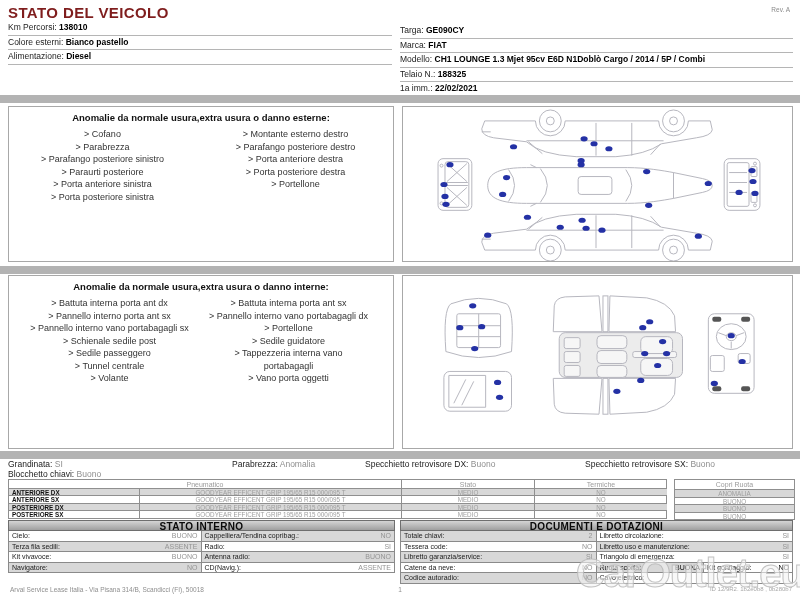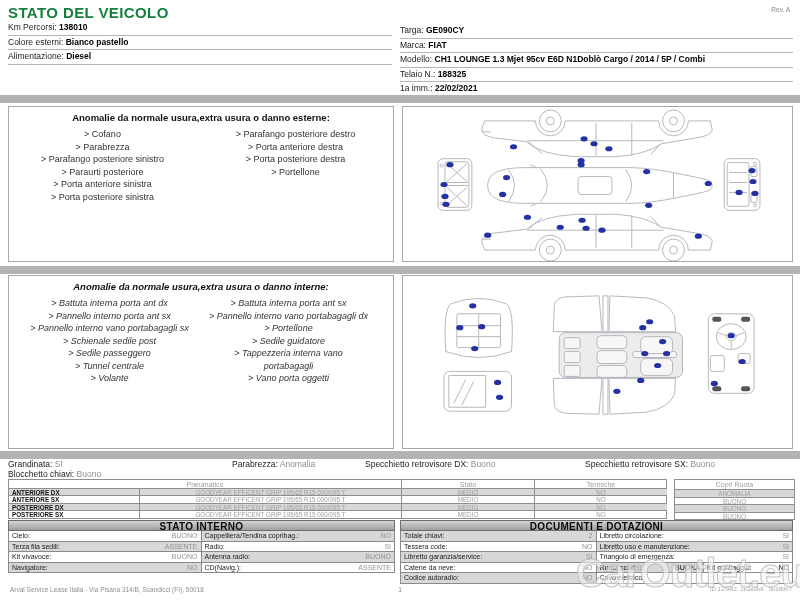--- a/index.html
+++ b/index.html
@@ -4,36 +4,36 @@
 <style>
   * { margin:0; padding:0; box-sizing:border-box; }
   html,body { background:#e8e8e8; }
   .page {
     position:relative; width:800px; height:600px; background:#ffffff;
     font-family:"Liberation Sans", sans-serif; overflow:hidden;
   }
   .abs { position:absolute; }
 
   
-  .doc-title { left:8px; top:4px; font-size:15px; font-weight:bold; color:#15803d; letter-spacing:.4px; }
+  .doc-title { left:8px; top:4px; font-size:15px; font-weight:bold; color:#7f1d1d; letter-spacing:.4px; }
   .rev { right:10px; top:6px; font-size:6.5px; color:#8a8a8a; }
   .kv { font-size:8.5px; color:#222; }
   .kv-row { border-bottom:1px solid #b5b5b5; padding:1px 0 2px 0; line-height:10.5px; }
   .kv-row b { color:#000; }
   #kv-left  { left:8px;   top:21px; width:384px; }
   #kv-right { left:400px; top:24px; width:393px; }
 
   
   .band { left:0; width:800px; height:8px; background:#b3b3b3; }
 
   
   .panel { border:1px solid #a8a8a8; background:#fff;text-align:center; }
   #ext-text { left:8px;   top:106px; width:386px; height:156px; padding:4px 7px; }
   #ext-diag { left:402px; top:106px; width:391px; height:156px; }
-  #int-text { left:8px;   top:275px; width:386px; height:174px; padding:4px 21px;font-style:italic; }
+  #int-text { left:8px;   top:275px; width:386px; height:174px; padding:4px 21px; }
   #int-diag { left:402px; top:275px; width:391px; height:174px; }
   .sec-title { font-size:9.5px; font-weight:bold; color:#111; margin:1px 0 5px 0; }
   .cols { display:flex;gap:16px; }
   .col { width:50%; padding-right:4px; }
   .anomaly-item { font-size:9px; color:#333; line-height:12.5px; }
   .anomaly-item::before { content:"> "; }
 
   svg .ln { stroke:#b6b6be; fill:none; stroke-width:1; }
   svg .fillsoft { fill:#ececec; stroke:#b6b6be; stroke-width:1; }
   svg .seat { fill:#f6f6f6; stroke:#b6b6be; stroke-width:1; }
@@ -122,20 +122,21 @@
     <div class="cols">
       <div class="col">
           <div class="anomaly-item">Cofano</div>
           <div class="anomaly-item">Parabrezza</div>
           <div class="anomaly-item">Parafango posteriore sinistro</div>
           <div class="anomaly-item">Paraurti posteriore</div>
           <div class="anomaly-item">Porta anteriore sinistra</div>
           <div class="anomaly-item">Porta posteriore sinistra</div>
         </div>
       <div class="col">
+          <div class="anomaly-item">Montante esterno destro</div>
           <div class="anomaly-item">Parafango posteriore destro</div>
           <div class="anomaly-item">Porta anteriore destra</div>
           <div class="anomaly-item">Porta posteriore destra</div>
           <div class="anomaly-item">Portellone</div>
         </div>
     </div>
   </div>
 
   <div class="abs panel" id="ext-diag">
     <svg width="389" height="154" viewBox="0 0 389 155">

